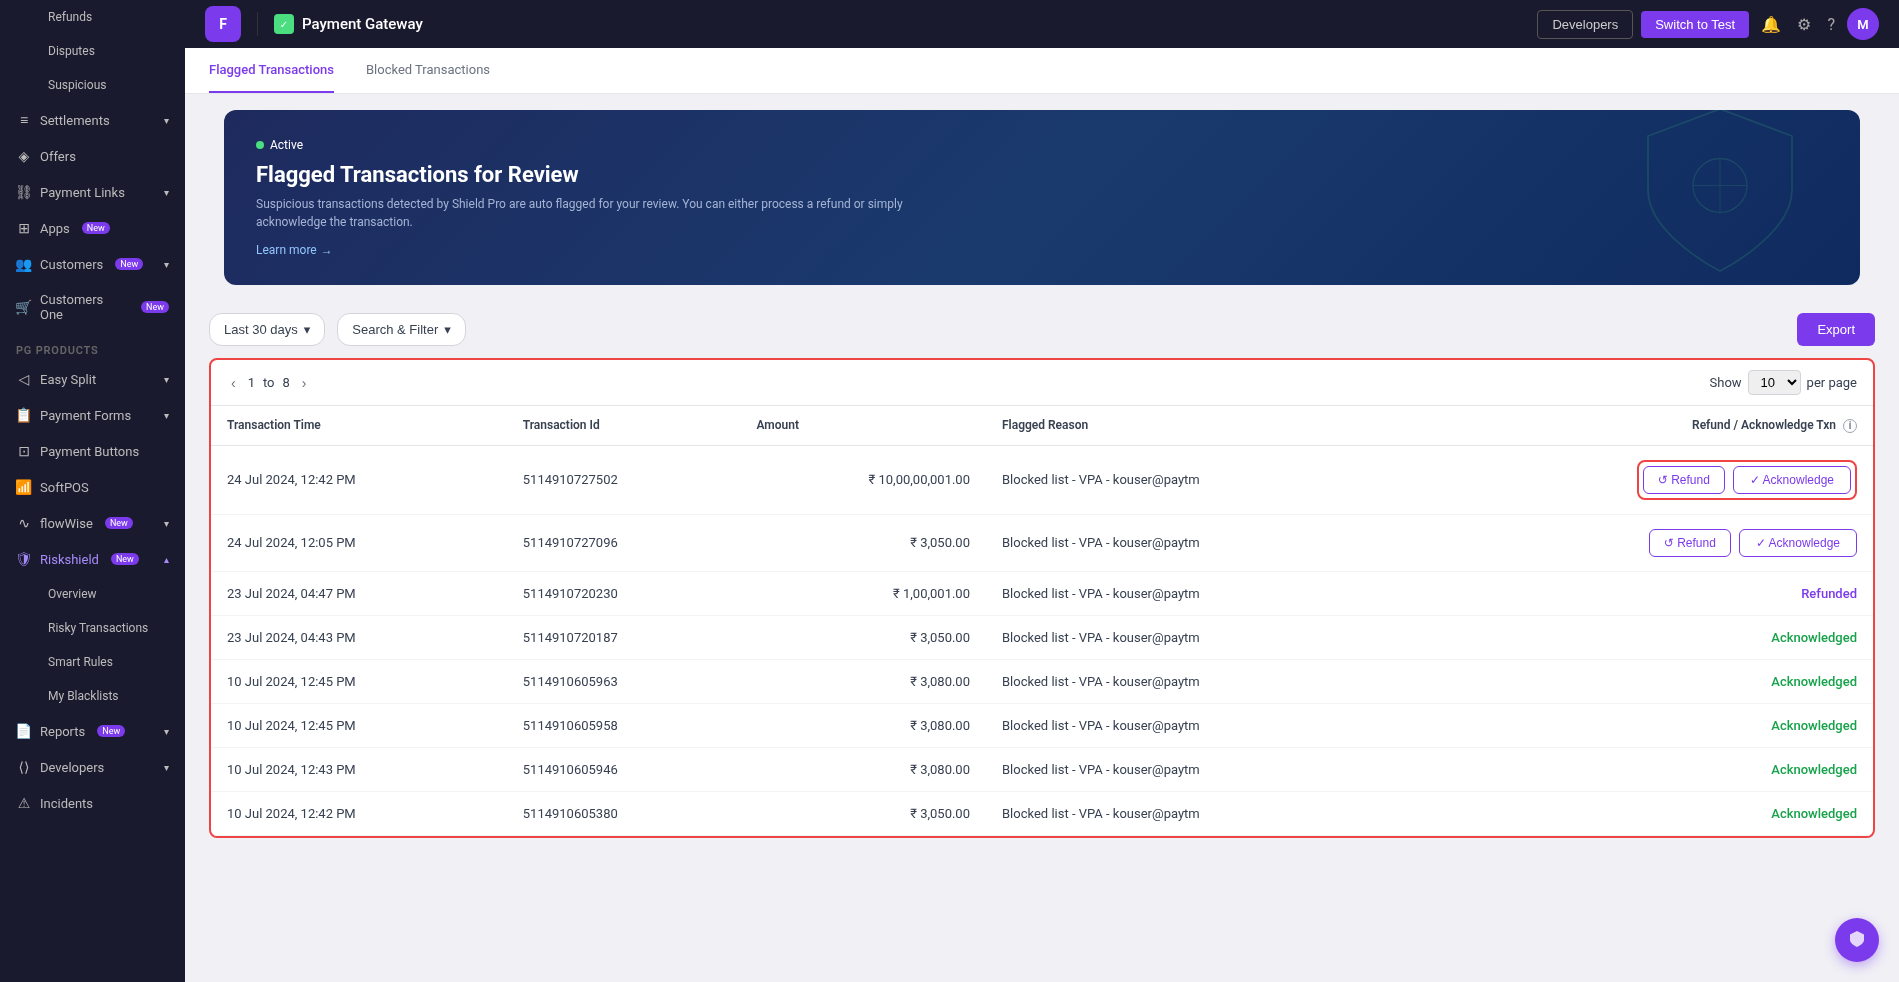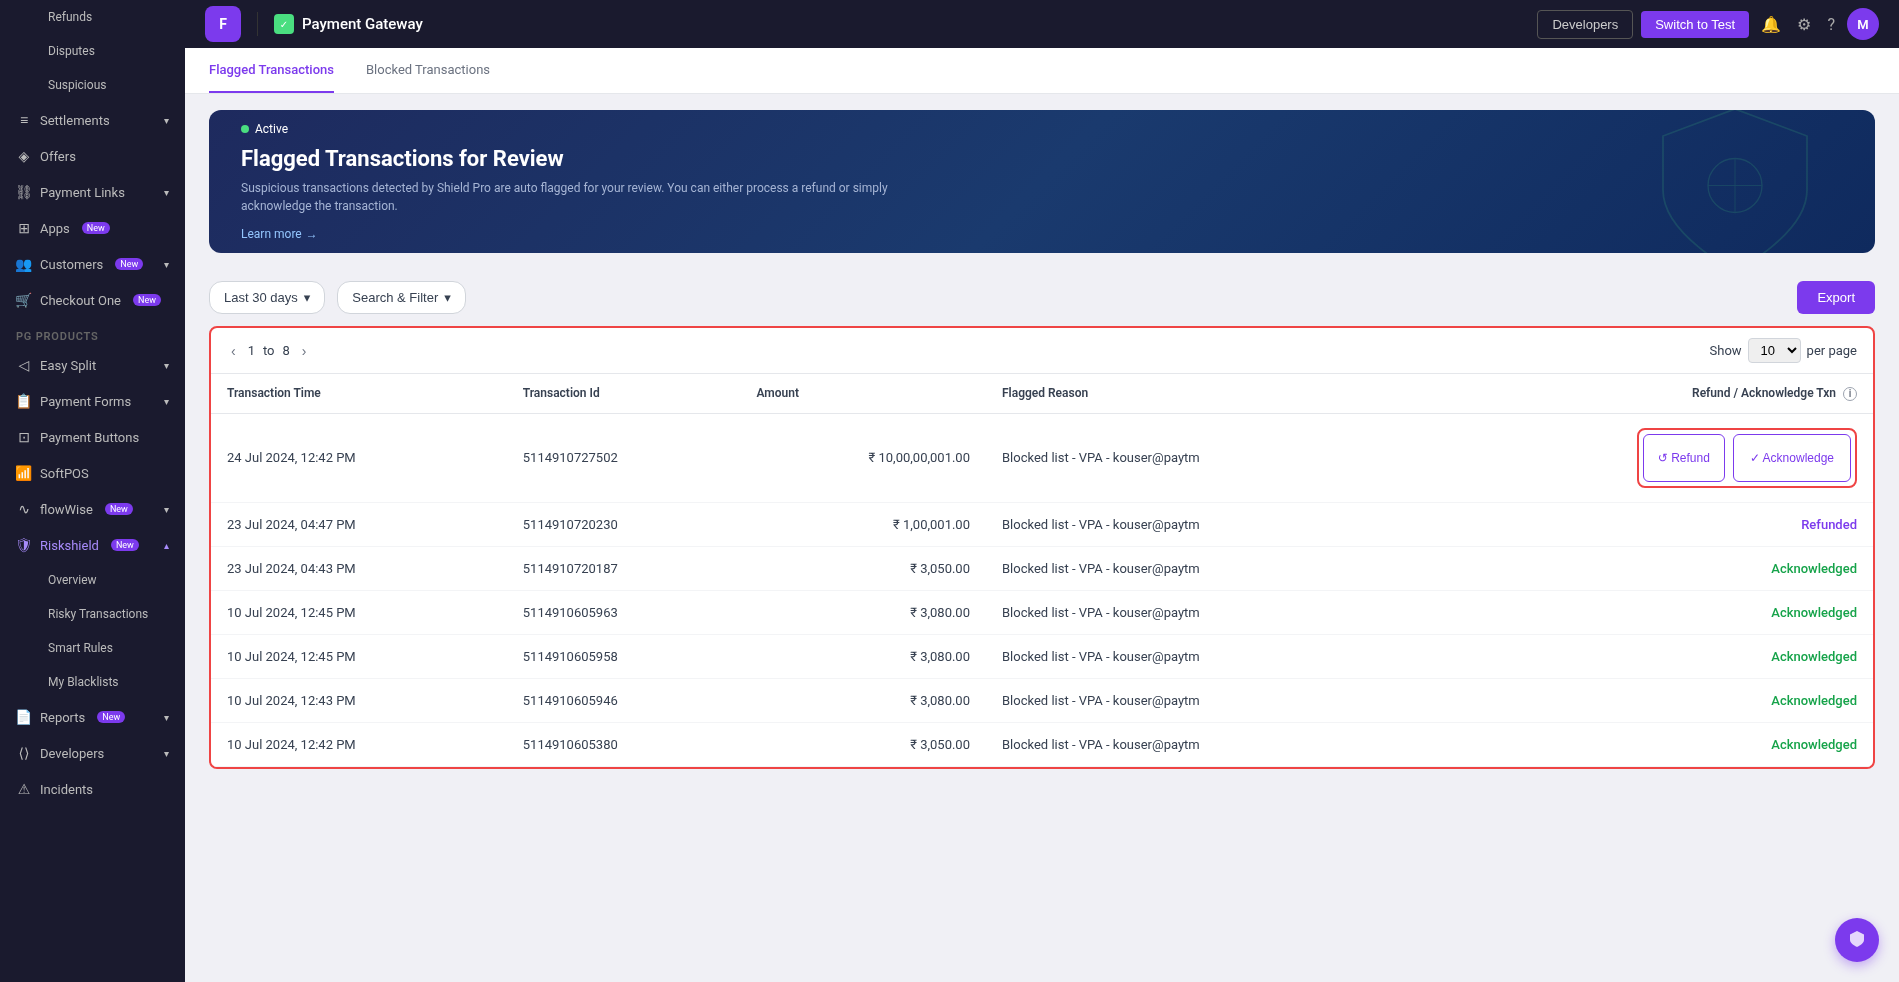--- a/index.html
+++ b/index.html
@@ -32,21 +32,21 @@
 
     
     .content { flex: 1; overflow-y: auto; background: #f0f0f5; }
 
     
     .tabs { background: white; border-bottom: 1px solid #e5e7eb; padding: 0 24px; display: flex; gap: 32px; flex-shrink: 0; }
     .tab { padding: 14px 0; font-size: 13px; color: #6b7280; cursor: pointer; border-bottom: 2px solid transparent; }
     .tab.active { color: #7c3aed; border-bottom-color: #7c3aed; font-weight: 500; }
 
     
-    .banner { background: linear-gradient(135deg, #1e2a5e 0%, #1a3a6e 50%, #0f2a5e 100%); margin: 16px 24px; border-radius: 12px; padding: 12px 32px; color: white; position: relative; overflow: hidden; min-height: 140px; }
+    .banner { background: linear-gradient(135deg, #1e2a5e 0%, #1a3a6e 50%, #0f2a5e 100%); margin: 16px 39px; border-radius: 12px; padding: 28px 32px; color: white; position: relative; overflow: hidden; min-height: 140px; }
     .banner-bg-shield { position: absolute; right: 40px; top: -10px; width: 200px; height: 180px; opacity: 0.15; }
     .banner-active { display: flex; align-items: center; gap: 6px; font-size: 12px; margin-bottom: 10px; }
     .active-dot { width: 8px; height: 8px; background: #4ade80; border-radius: 50%; }
     .banner h2 { font-size: 22px; font-weight: 700; margin-bottom: 8px; }
     .banner p { font-size: 12px; color: #a5b4d4; max-width: 680px; line-height: 1.5; }
     .learn-more { display: inline-flex; align-items: center; gap: 4px; color: #93c5fd; font-size: 12px; margin-top: 12px; cursor: pointer; }
 
     
     .filter-bar { display: flex; align-items: center; padding: 12px 24px; gap: 12px; background: transparent; }
     .filter-btn { display: flex; align-items: center; gap: 6px; background: white; border: 1px solid #d1d5db; border-radius: 13px; padding: 8px 14px; font-size: 13px; cursor: pointer; color: #374151; }
@@ -61,21 +61,21 @@
     .per-page-select { border: 1px solid #d1d5db; border-radius: 4px; padding: 3px 8px; font-size: 13px; cursor: pointer; }
 
     
     table { width: 100%; border-collapse: collapse; }
     thead th { padding: 12px 16px; text-align: left; font-size: 12px; font-weight: 600; color: #374151; background: white; border-bottom: 1px solid #e5e7eb; }
     tbody tr { border-bottom: 1px solid #f3f4f6; }
     tbody td { padding: 14px 16px; font-size: 13px; color: #374151; }
     .amount-cell { text-align: right; }
     .action-cell { text-align: right; }
 
-    .btn-refund { border: 1px solid #7c3aed; color: #7c3aed; background: white; padding: 16px 14px; border-radius: 6px; cursor: pointer; font-size: 12px; display: inline-flex; align-items: center; gap: 4px; }
+    .btn-refund { border: 1px solid #7c3aed; color: #7c3aed; background: white; padding: 6px 14px; border-radius: 6px; cursor: pointer; font-size: 12px; display: inline-flex; align-items: center; gap: 4px; }
     .btn-acknowledge { border: 1px solid #7c3aed; color: #7c3aed; background: white; padding: 6px 16px; border-radius: 6px; cursor: pointer; font-size: 12px; display: inline-flex; align-items: center; gap: 4px; }
     .action-buttons { display: inline-flex; gap: 8px; }
     .action-buttons.highlighted-row { border: 2px solid #ef4444; border-radius: 8px; padding: 4px; }
     .status-refunded { color: #7c3aed; font-weight: 500; }
     .status-acknowledged { color: #16a34a; font-weight: 500; }
 
     
     .floating-help { position: fixed; bottom: 20px; right: 20px; width: 44px; height: 44px; background: #7c3aed; border-radius: 50%; display: flex; align-items: center; justify-content: center; cursor: pointer; box-shadow: 0 4px 12px rgba(124,58,237,0.4); }
     .floating-help-inner { color: white; font-size: 11px; font-weight: 700; }
 
@@ -115,21 +115,21 @@
     <span class="badge-new">New</span>
   </div>
   <div class="sidebar-item">
     <span class="icon">👥</span>
     <span>Customers</span>
     <span class="badge-new">New</span>
     <span class="chevron">▾</span>
   </div>
   <div class="sidebar-item">
     <span class="icon">🛒</span>
-    <span>Checkout One</span>
+    <span>Customers One</span>
     <span class="badge-new">New</span>
   </div>
 
   <div class="sidebar-item section-header">
     <span>PG PRODUCTS</span>
   </div>
 
   <div class="sidebar-item">
     <span class="icon">◁</span>
     <span>Easy Split</span>
@@ -301,20 +301,30 @@
     <td>24 Jul 2024, 12:42 PM</td>
     <td>5114910727502</td>
     <td class="amount-cell">₹ 10,00,00,001.00</td>
     <td>Blocked list - VPA - kouser@paytm</td>
     <td class="action-cell"><div class="action-buttons highlighted-row">
       <button class="btn-refund">↺ Refund</button>
       <button class="btn-acknowledge">✓ Acknowledge</button>
     </div></td>
   </tr>
             <tr>
+    <td>24 Jul 2024, 12:05 PM</td>
+    <td>5114910727096</td>
+    <td class="amount-cell">₹ 3,050.00</td>
+    <td>Blocked list - VPA - kouser@paytm</td>
+    <td class="action-cell"><div class="action-buttons ">
+      <button class="btn-refund">↺ Refund</button>
+      <button class="btn-acknowledge">✓ Acknowledge</button>
+    </div></td>
+  </tr>
+            <tr>
     <td>23 Jul 2024, 04:47 PM</td>
     <td>5114910720230</td>
     <td class="amount-cell">₹ 1,00,001.00</td>
     <td>Blocked list - VPA - kouser@paytm</td>
     <td class="action-cell"><span class="status-refunded">Refunded</span></td>
   </tr>
             <tr>
     <td>23 Jul 2024, 04:43 PM</td>
     <td>5114910720187</td>
     <td class="amount-cell">₹ 3,050.00</td>

